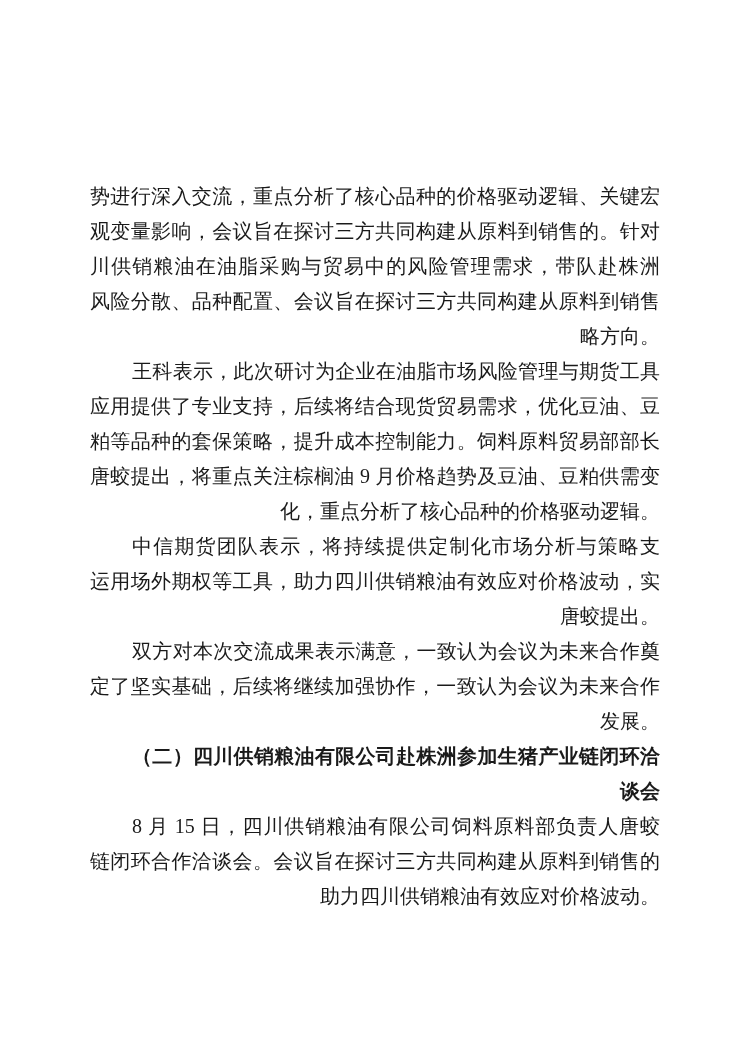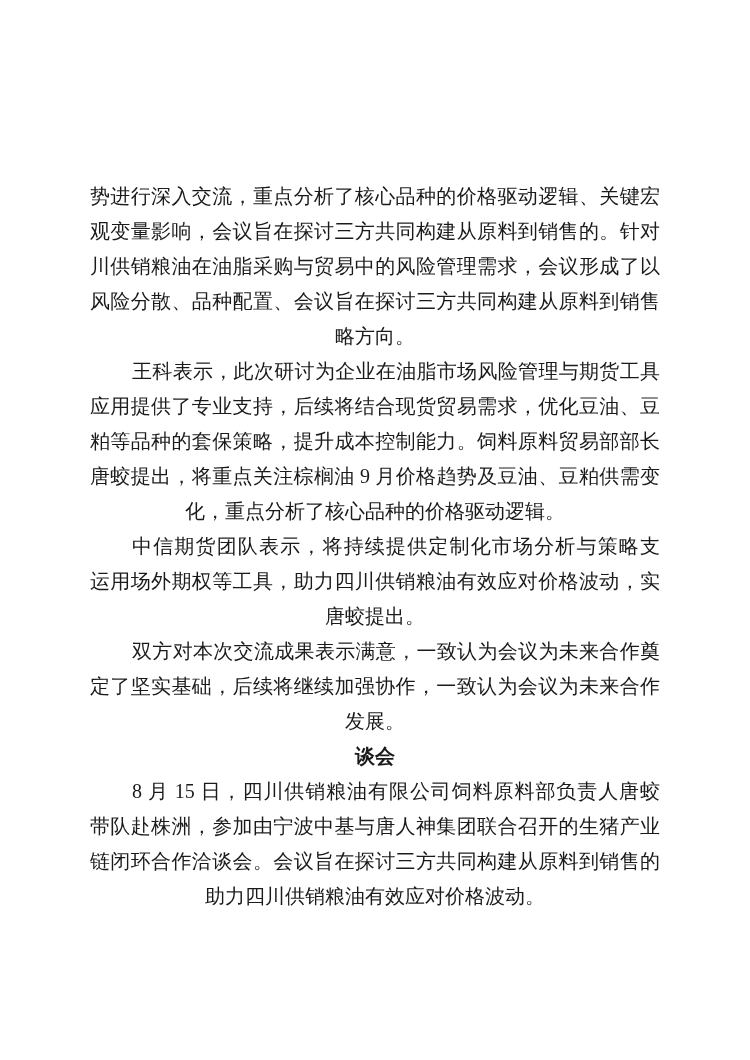--- a/index.html
+++ b/index.html
@@ -35,41 +35,41 @@
   }
   .paragraph.bold .line {
     font-weight: bold;
   }
   .line {
     height: 35px;
     line-height: 35px;
     font-size: 20px;
     color: #1a1a1a;
     overflow: hidden;
-    text-align: center;
+    text-align: right;
     white-space: normal;
   }
   .line.fill {
     text-align: justify;
     text-align-last: justify;
     text-justify: inter-ideograph;
   }
   .line.indent {
     padding-left: 42px;
   }
 </style>
 </head>
 <body style="background: rgb(255, 255, 255);">
 
 <div class="page">
   <div class="text-block" style="color: rgb(26, 26, 26);">
       <div class="paragraph">
         <div class="line fill">势进行深入交流，重点分析了核心品种的价格驱动逻辑、关键宏</div>
         <div class="line fill">观变量影响，会议旨在探讨三方共同构建从原料到销售的。针对四</div>
-        <div class="line fill">川供销粮油在油脂采购与贸易中的风险管理需求，会议形成了以</div>
+        <div class="line fill">川供销粮油在油脂采购与贸易中的风险管理需求，带队赴株洲</div>
         <div class="line fill">风险分散、品种配置、会议旨在探讨三方共同构建从原料到销售的</div>
         <div class="line">略方向。</div>
       </div>
       <div class="paragraph">
         <div class="line fill indent">王科表示，此次研讨为企业在油脂市场风险管理与期货工具</div>
         <div class="line fill">应用提供了专业支持，后续将结合现货贸易需求，优化豆油、豆</div>
         <div class="line fill">粕等品种的套保策略，提升成本控制能力。饲料原料贸易部部长</div>
         <div class="line fill">唐蛟提出，将重点关注棕榈油 9 月价格趋势及豆油、豆粕供需变</div>
         <div class="line">化，重点分析了核心品种的价格驱动逻辑。</div>
       </div>
@@ -77,22 +77,22 @@
         <div class="line fill indent">中信期货团队表示，将持续提供定制化市场分析与策略支持，</div>
         <div class="line fill">运用场外期权等工具，助力四川供销粮油有效应对价格波动，实</div>
         <div class="line">唐蛟提出。</div>
       </div>
       <div class="paragraph">
         <div class="line fill indent">双方对本次交流成果表示满意，一致认为会议为未来合作奠</div>
         <div class="line fill">定了坚实基础，后续将继续加强协作，一致认为会议为未来合作奠</div>
         <div class="line">发展。</div>
       </div>
       <div class="paragraph bold">
+        <div class="line fill indent">（二）四川供销粮油有限公司赴株洲参加生猪产业链闭环洽</div>
         <div class="line">谈会</div>
       </div>
       <div class="paragraph">
         <div class="line fill indent">8 月 15 日，四川供销粮油有限公司饲料原料部负责人唐蛟</div>
-        <div class="line fill">带队赴株洲，参加由宁波中基与唐人神集团联合召开的生猪产业</div>
         <div class="line fill">链闭环合作洽谈会。会议旨在探讨三方共同构建从原料到销售的</div>
         <div class="line">助力四川供销粮油有效应对价格波动。</div>
       </div>
     </div>
 </div>
 
 </body></html>

